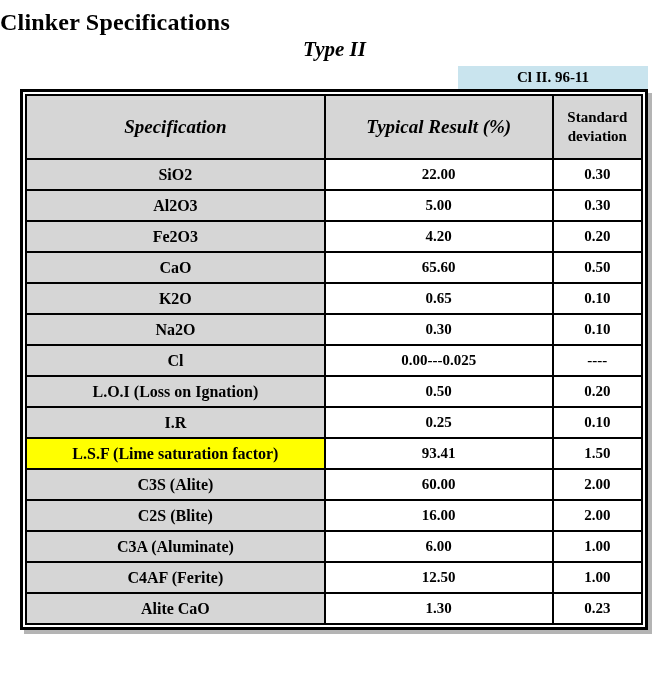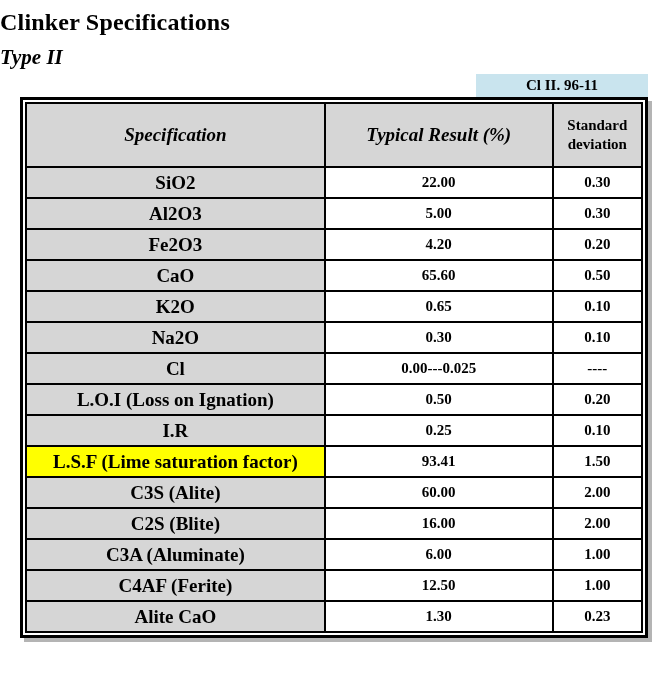--- a/index.html
+++ b/index.html
@@ -11,32 +11,33 @@
     overflow: hidden;
   }
   .page-title {
     margin-top: 9px;
     text-align: left;
     font-size: 24px;
     font-weight: bold;
     letter-spacing: 0.2px;
   }
   .page-subtitle {
+    text-align: center;
     font-size: 21px;
     font-weight: bold;
     font-style: italic;
-    margin-top: 9px;
+    margin-top: 1px;
   }
   .table-area {
     position: relative;
     width: 628px;
     margin: 0 auto 0 20px;
   }
   .tag-box {
-    width: 172px;
+    width: 190px;
     height: 23px;
     margin-left: auto;
     margin-top: 4px;
     background: #c9e4ee;
     display: flex;
     align-items: center;
     justify-content: center;
     font-size: 15px;
     font-weight: bold;
   }
@@ -70,21 +71,21 @@
   }
   th.head-stdev {
     font-size: 15px;
     white-space: pre-line;
     line-height: 1.25;
     margin-left: 7px;
   }
   tbody td { height: 31px; }
   td.spec {
     background: #d6d6d6;
-    font-size: 19px;
+    font-size: 16px;
   }
   td.spec.highlight {
     background: #ffff00;
   }
   td.result, td.stdev {
     background: #ffffff;
     font-size: 15px;
   }
 </style>
 </head>

